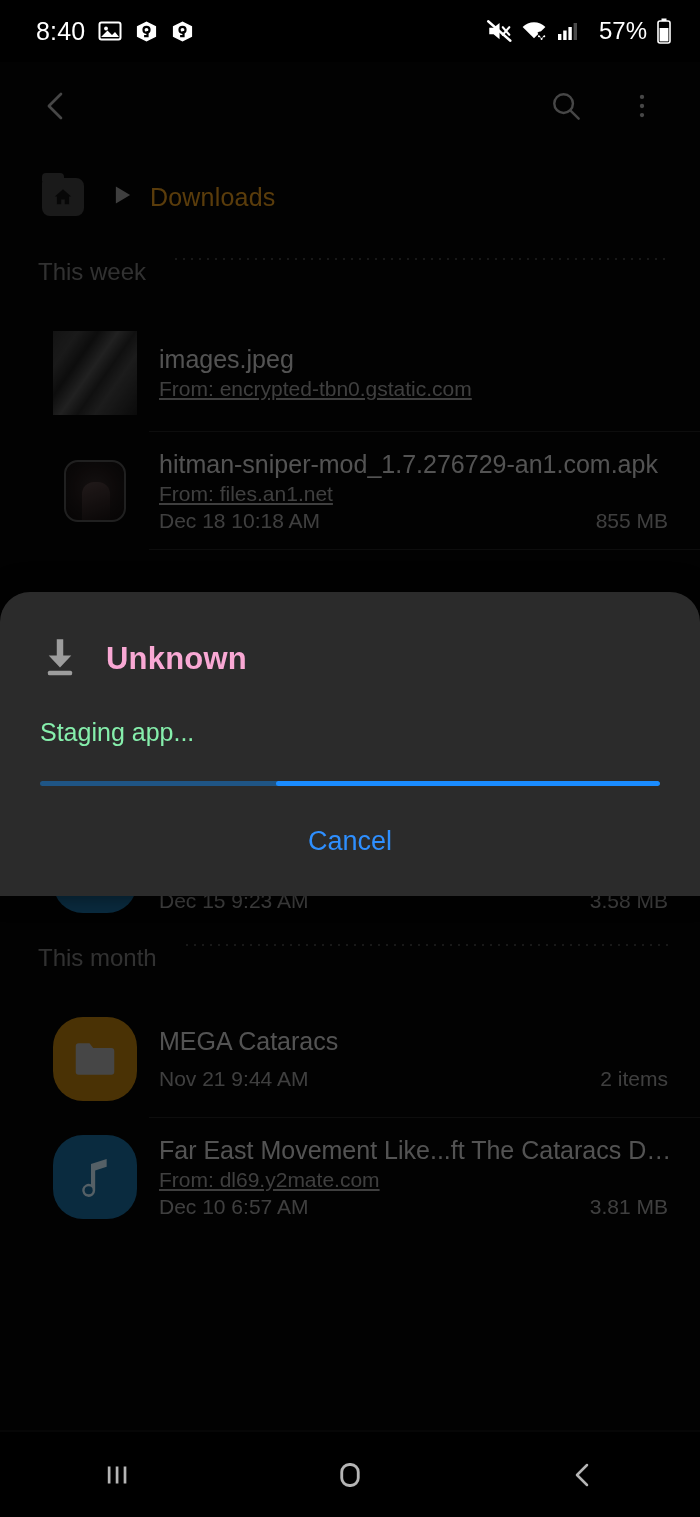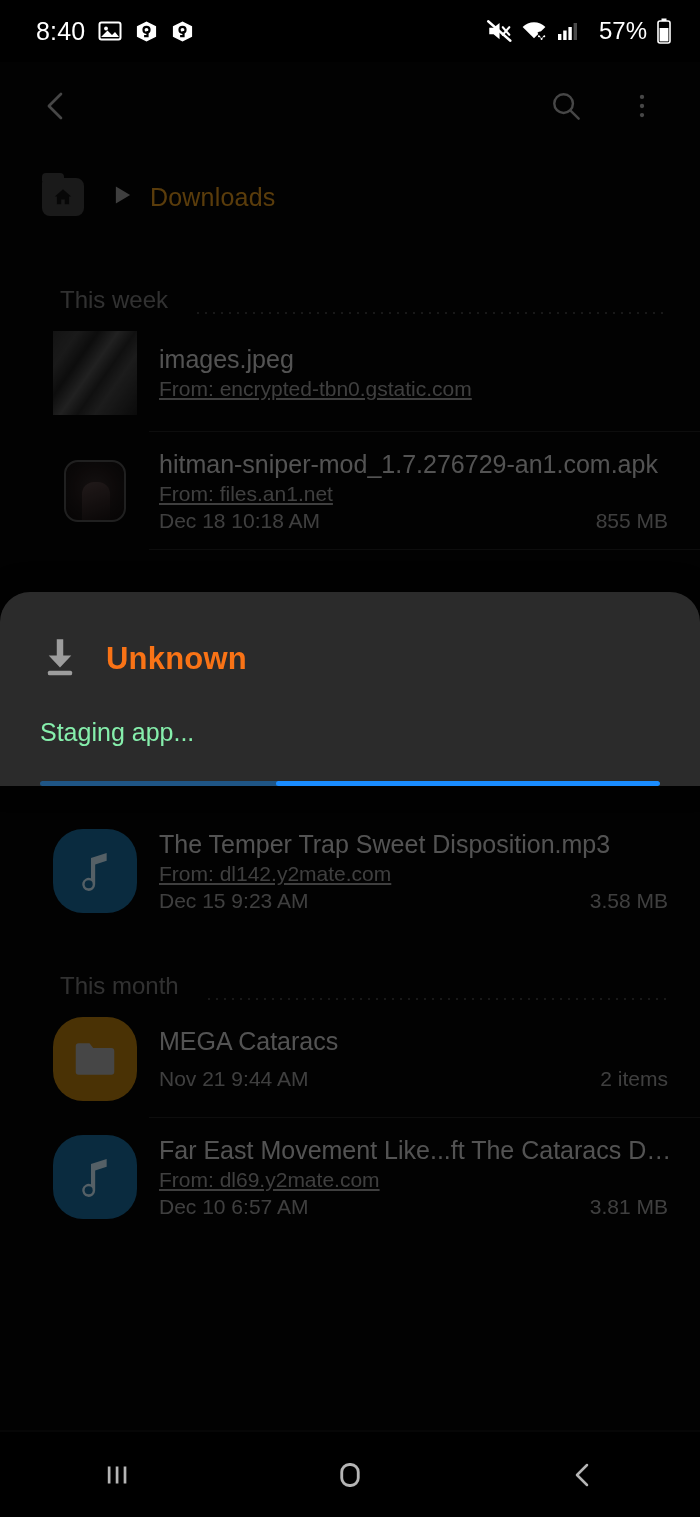--- a/index.html
+++ b/index.html
@@ -47,21 +47,21 @@
     position:relative; display:flex; align-items:center; justify-content:center;
   }
   .crumb-home::before {
     content:""; position:absolute; top:-5px; left:0; width:22px; height:8px;
     background:#3a3a3a; border-radius:4px 4px 0 0;
   }
   .crumb-sep { margin:0 18px 0 30px; }
   .crumb-label { font-size:25px; letter-spacing:.2px; }
 
   
-  .section { display:flex; align-items:flex-end; padding:0 32px 0 60px; height:56px; }
+  .section { display:flex; align-items:flex-start; padding:0 32px 0 38px; height:56px; }
   .section-title { font-size:24px; color:#6e6e6e; white-space:nowrap; }
   .section-dots {
     flex:1; height:2px; margin-left:26px;
     background-image:radial-gradient(circle, #4a4a4a 1px, transparent 1.2px);
     background-size:8px 3px; background-repeat:repeat-x;
     background-position:0 center;
   }
 
   
   .row {
@@ -116,21 +116,21 @@
 
   
   .dialog {
     position:absolute; left:0; top:592px; width:700px;
     background:#2b2b2b;
     border-radius:30px 30px 0 0;
     padding:44px 40px 0 40px;
     box-shadow:0 -2px 24px rgba(0,0,0,.6);
   }
   .dlg-head { display:flex; align-items:center; gap:26px; margin-bottom:36px; }
-  .dlg-title { font-size:31px; color:#f97316; font-weight:bold; letter-spacing:.2px; }
+  .dlg-title { font-size:31px; color:#f9a8d4; font-weight:bold; letter-spacing:.2px; }
   .dlg-status { font-size:25px; color:#86efac; margin-bottom:34px; }
   .dlg-progress {
     position:relative; height:5px; width:100%;
     background:#1f5585; border-radius:3px; overflow:hidden;
   }
   .dlg-progress-fill {
     position:absolute; top:0; bottom:0; right:0;
     background:#1a8cff; border-radius:3px;
   }
   .dlg-actions { display:flex; align-items:center; justify-content:center; height:110px; }
@@ -356,20 +356,23 @@
         <svg width="40" height="42" viewBox="0 0 24 26">
           <path d="M10 2 L14 2 L14 12 L19 12 L12 19.5 L5 12 L10 12 Z" fill="#9d9d9d"></path>
           <rect x="4.5" y="21.5" width="15" height="2.8" rx="1" fill="#9d9d9d"></rect>
         </svg>
       </span>
       <span class="dlg-title">Unknown</span>
     </div>
     <div class="dlg-status">Staging app...</div>
     <div class="dlg-progress">
       <div class="dlg-progress-fill" id="progfill" style="width: 62%;"></div>
+    </div>
+    <div class="dlg-actions">
+      <button class="dlg-cancel">Cancel</button>
     </div>
   </div>
 
   <div class="navbar">
     <div class="nav-btn">
       <svg width="34" height="34" viewBox="0 0 24 24">
         <rect x="5.5" y="6" width="1.9" height="12" fill="#b5b5b5"></rect>
         <rect x="11.1" y="6" width="1.9" height="12" fill="#b5b5b5"></rect>
         <rect x="16.7" y="6" width="1.9" height="12" fill="#b5b5b5"></rect>
       </svg>

